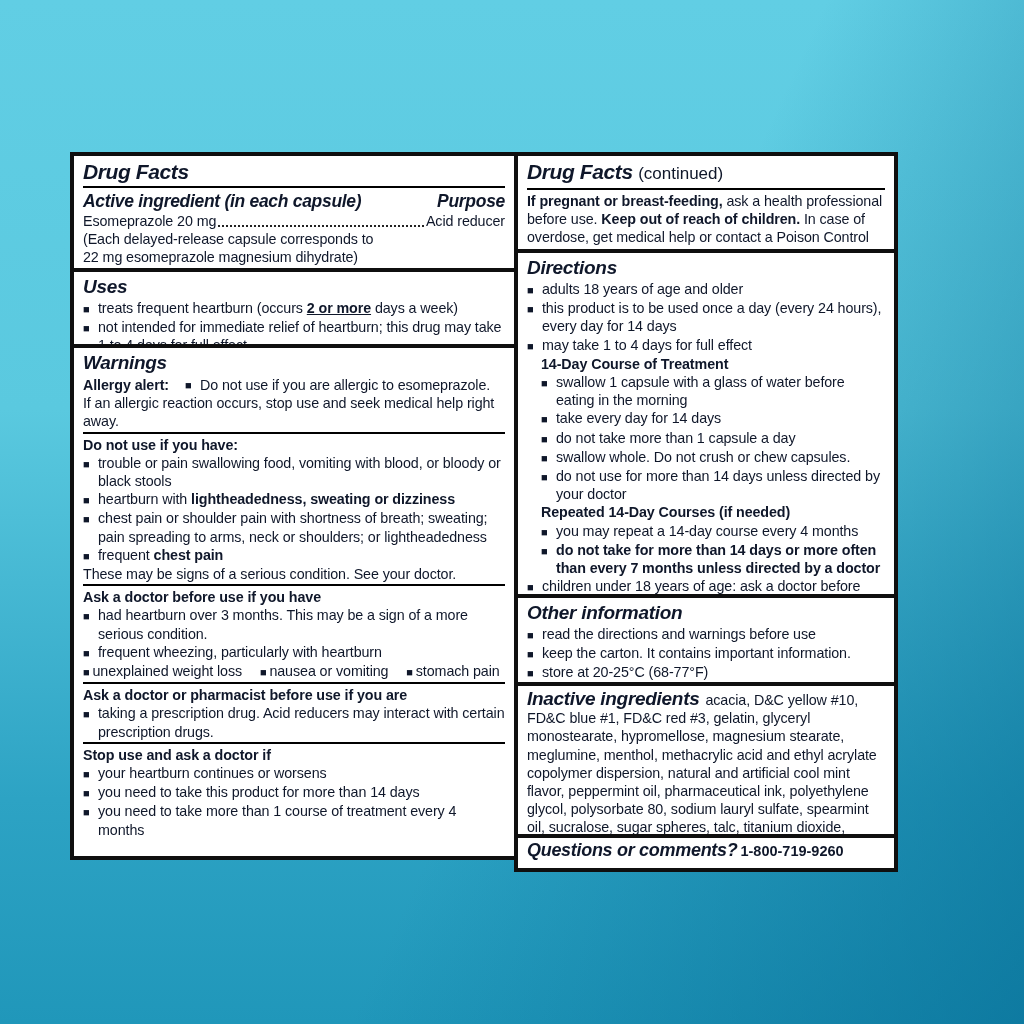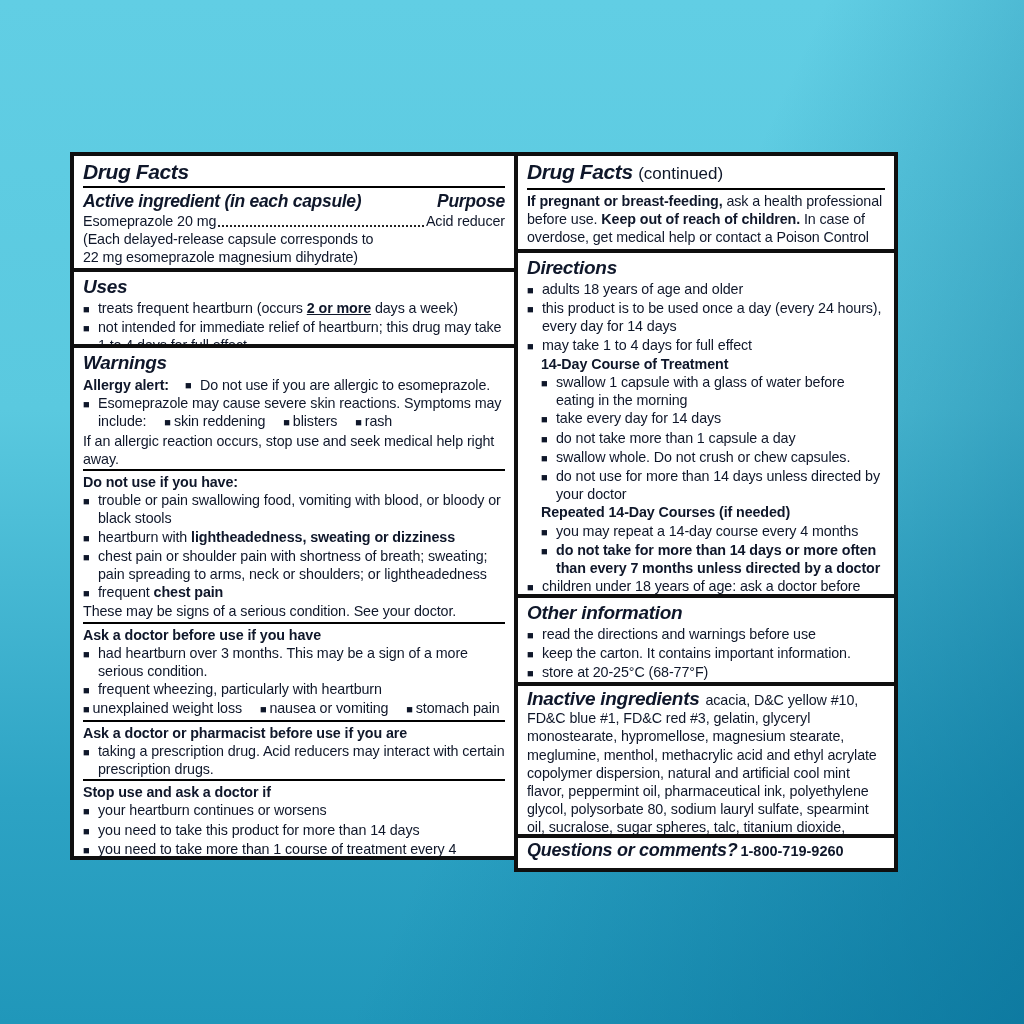--- a/index.html
+++ b/index.html
@@ -82,29 +82,20 @@
     </div>
 
     <div class="box" style="height:516px;">
       <div class="sec-title">Warnings</div>
 
       <div class="allergy-row">
         <span class="lbl">Allergy alert:</span>
         <span class="sq"></span>
         <span class="b-text">Do not use if you are allergic to esomeprazole.</span>
       </div>
-      <div class="b-row">
-        <span class="sq"></span>
-        <div class="b-text">
-          <span>Esomeprazole may cause severe skin reactions. Symptoms may include:</span>
-          <span class="inline-item"><span>skin reddening</span></span>
-          <span class="inline-item"><span>blisters</span></span>
-          <span class="inline-item"><span>rash</span></span>
-        </div>
-      </div>
       <div>If an allergic reaction occurs, stop use and seek medical help right away.</div>
 
       <div class="rule"></div>
       <div class="subhead">Do not use if you have:</div>
       <div class="b-row">
         <span class="sq"></span>
         <div class="b-text">trouble or pain swallowing food, vomiting with blood, or bloody or black stools</div>
       </div>
       <div class="b-row">
         <span class="sq"></span>

